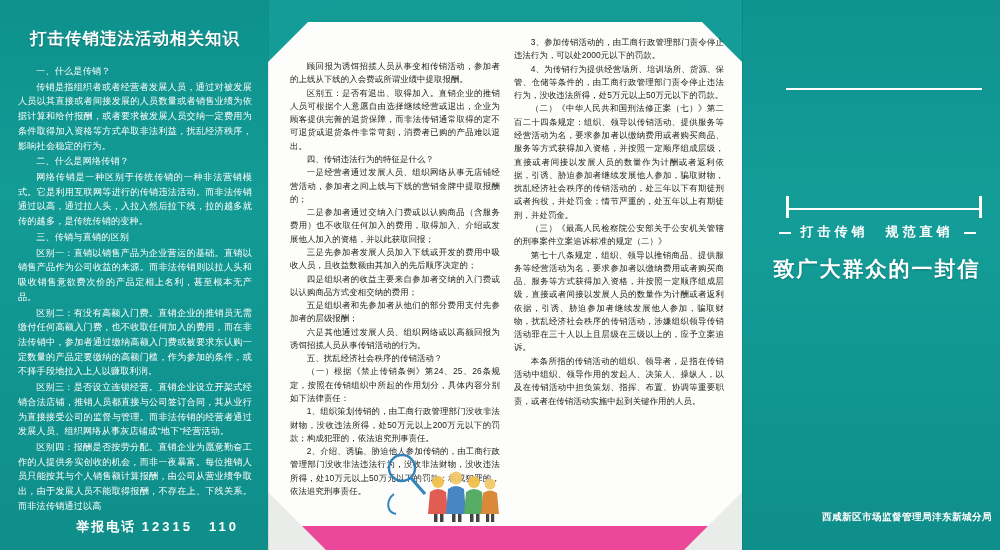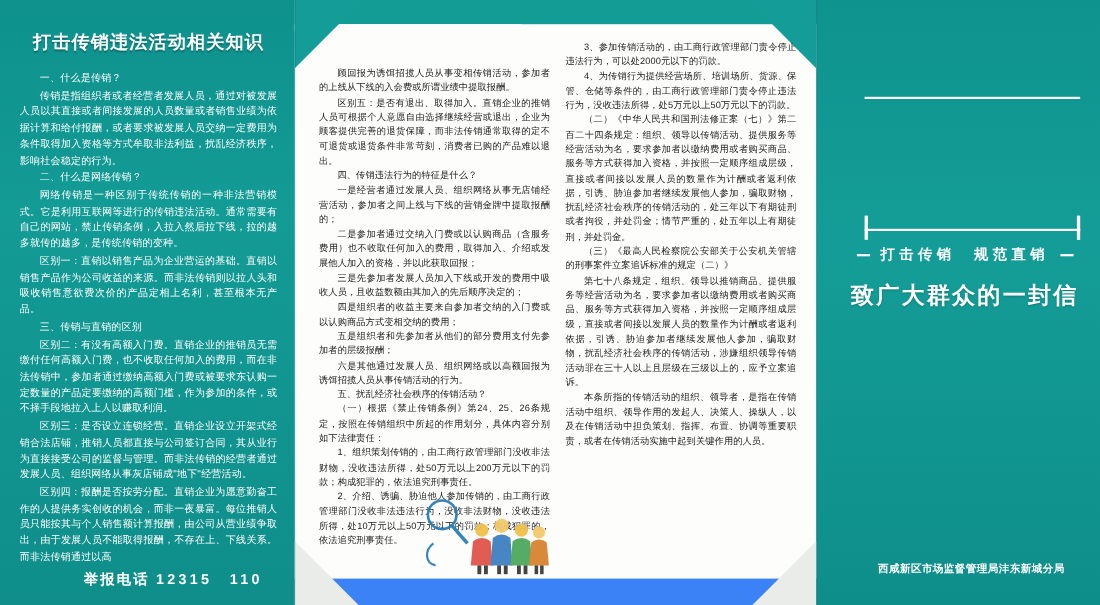--- a/index.html
+++ b/index.html
@@ -5,21 +5,21 @@
   * { box-sizing: border-box; margin: 0; padding: 0; }
   body {
     width: 1000px; height: 550px;
     background: #ffffff;
     font-family: "Liberation Sans", sans-serif;
     overflow: hidden;
     position: relative;
   }
   #sheet {
     position: absolute; inset: 0;
-    background: #3b82f6;
+    background: #ec4899;
   }
   
   .teal-bg {
     position: absolute;
     background: #139b96;
   }
   #panel-left {
     left: 0; top: 0; width: 268px; height: 550px;
     background: linear-gradient(180deg,#0e918d 0%, #139b96 35%, #0f8e8a 100%);
   }
@@ -175,21 +175,21 @@
   #tick-right { left: 237px; }
   .rcol {
     font-size: 8.4px;
     line-height: 1.58;
     text-align: justify;
   }
   #right-upper { position: absolute; left: 18px; top: 36px; width: 226px; }
   #issuer {
     position: absolute; left: 0; bottom: 26px; width: 258px;
     text-align: right;
-    padding-right: 32px;
+    padding-right: 8px;
     font-size: 9.6px;
     font-weight: bold;
     letter-spacing: .4px;
   }
 
   
   .seam {
     position: absolute; top: 0; width: 1px; height: 550px;
     background: rgba(0,0,0,.08);
   }
@@ -212,23 +212,23 @@
 
   <div class="seam" style="left:268px"></div>
   <div class="seam" style="left:742px"></div>
 
   <div id="left-inner">
     <div id="left-title">打击传销违法活动相关知识</div>
 
     <p class="lp head">一、什么是传销？</p>
     <p class="lp">传销是指组织者或者经营者发展人员，通过对被发展人员以其直接或者间接发展的人员数量或者销售业绩为依据计算和给付报酬，或者要求被发展人员交纳一定费用为条件取得加入资格等方式牟取非法利益，扰乱经济秩序，影响社会稳定的行为。</p>
     <p class="lp head">二、什么是网络传销？</p>
-    <p class="lp">网络传销是一种区别于传统传销的一种非法营销模式。它是利用互联网等进行的传销违法活动。通常需要有自己的网站，禁止传销条例，入拉入然后拉下线，拉的越多就传的越多，是传统传销的变种。</p>
+    <p class="lp">网络传销是一种区别于传统传销的一种非法营销模式。它是利用互联网等进行的传销违法活动。而非法传销通过以高，通过拉人头，入拉入然后拉下线，拉的越多就传的越多，是传统传销的变种。</p>
+    <p class="lp head">三、传销与直销的区别</p>
     <p class="lp">区别一：直销以销售产品为企业营运的基础。直销以销售产品作为公司收益的来源。而非法传销则以拉人头和吸收销售意欲费次价的产品定相上名利，甚至根本无产品。</p>
-    <p class="lp head">三、传销与直销的区别</p>
     <p class="lp">区别二：有没有高额入门费。直销企业的推销员无需缴付任何高额入门费，也不收取任何加入的费用，而在非法传销中，参加者通过缴纳高额入门费或被要求东认购一定数量的产品定要缴纳的高额门槛，作为参加的条件，或不择手段地拉入上人以赚取利润。</p>
     <p class="lp">区别三：是否设立连锁经营。直销企业设立开架式经销合法店铺，推销人员都直接与公司签订合同，其从业行为直接接受公司的监督与管理。而非法传销的经营者通过发展人员、组织网络从事灰店铺成"地下"经营活动。</p>
     <p class="lp">区别四：报酬是否按劳分配。直销企业为愿意勤奋工作的人提供务实创收的机会，而非一夜暴富。每位推销人员只能按其与个人销售额计算报酬，由公司从营业绩争取出，由于发展人员不能取得报酬，不存在上、下线关系。而非法传销通过以高</p>
 
     <div id="hotline">
       <span>举报电话</span>
       <span class="num">12315　110</span>
     </div>
   </div>
 

